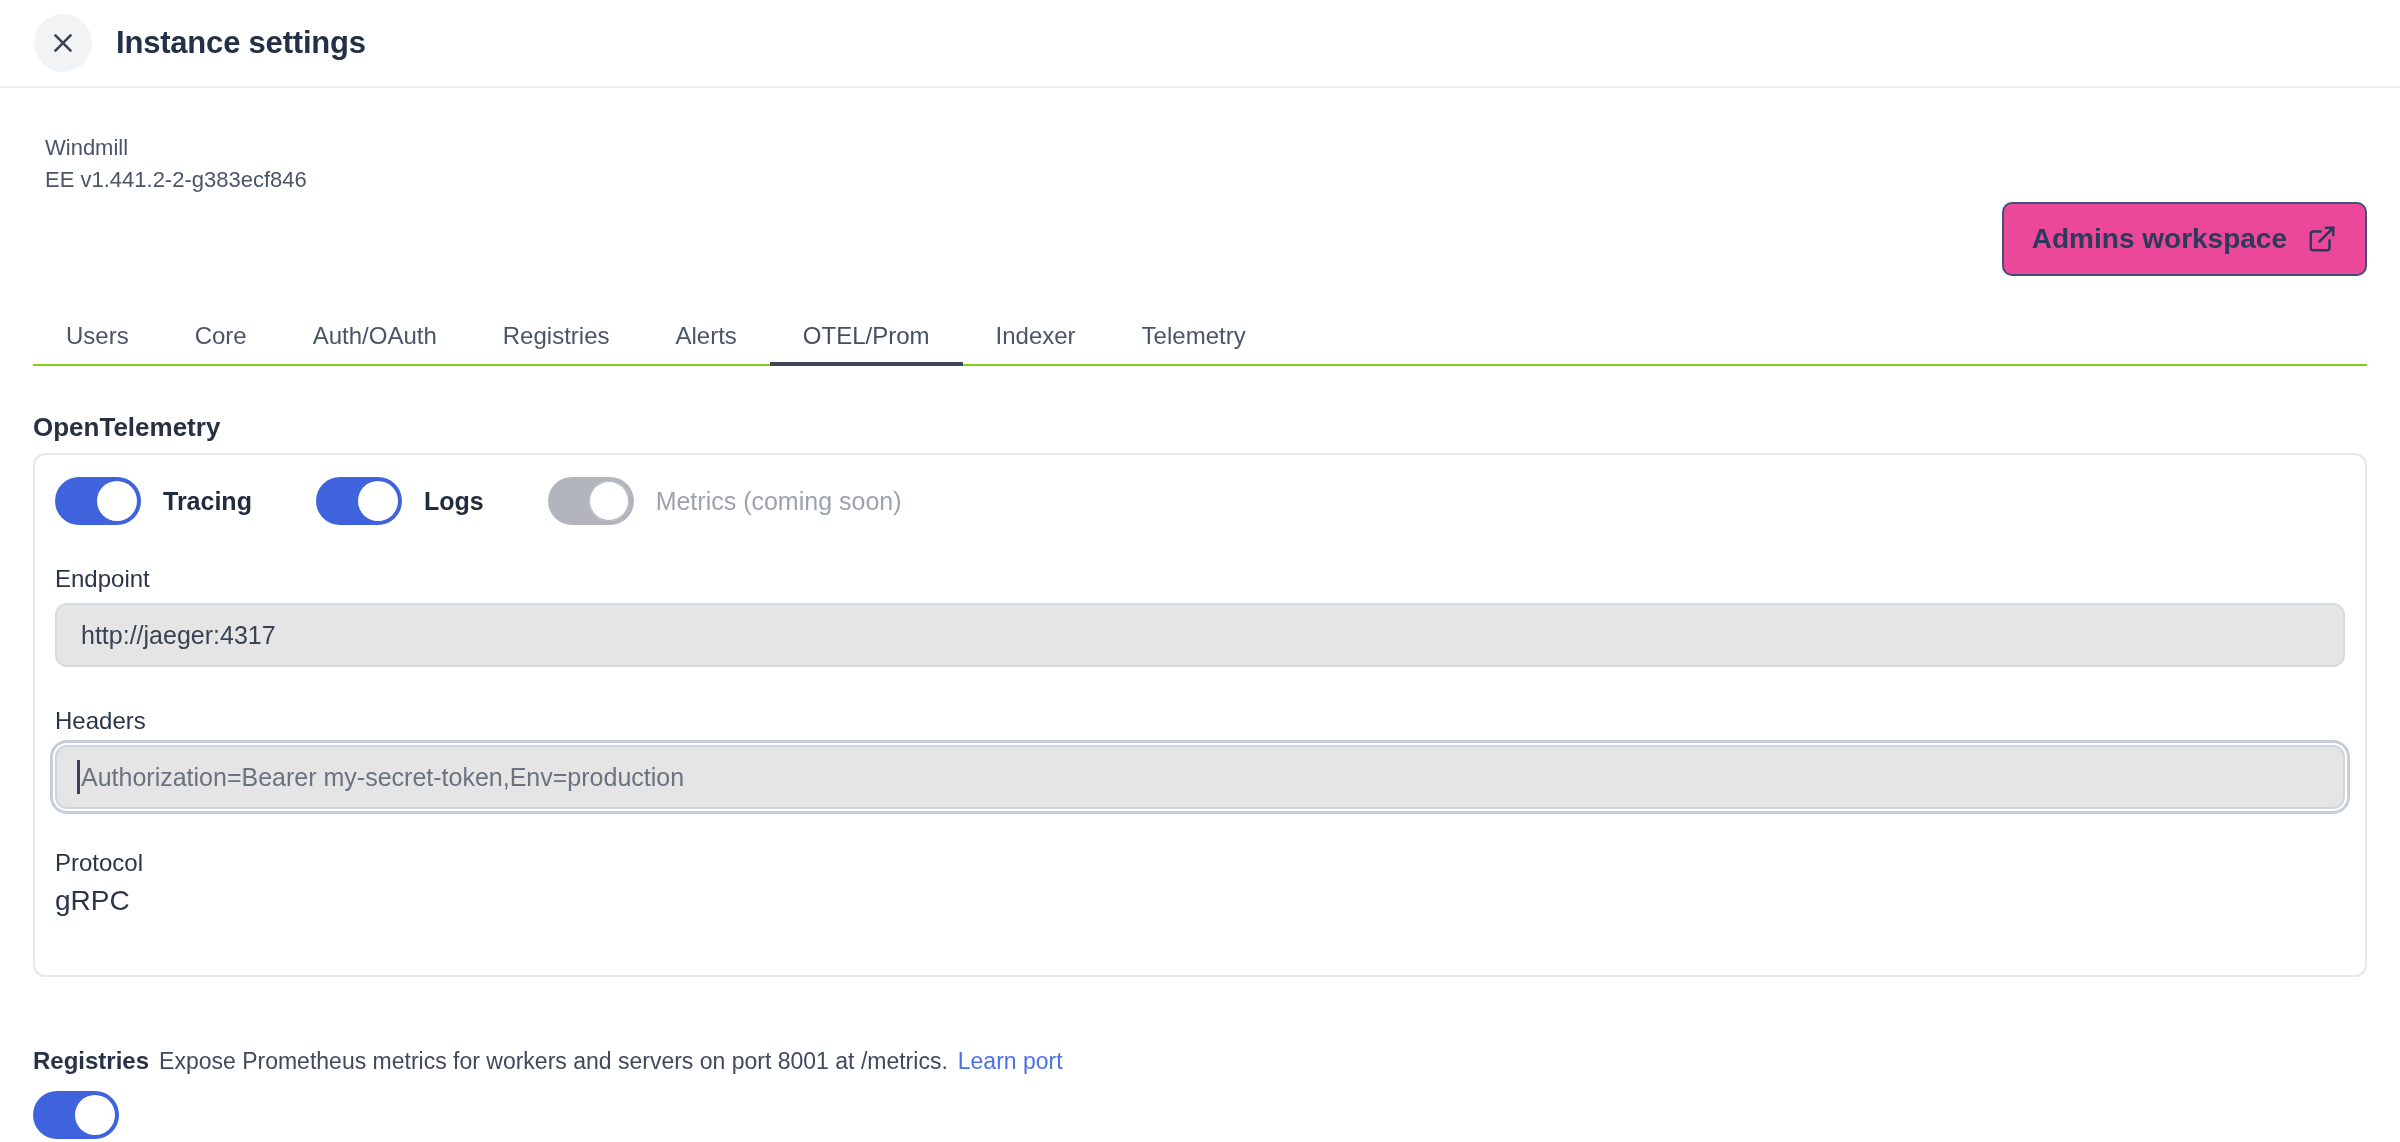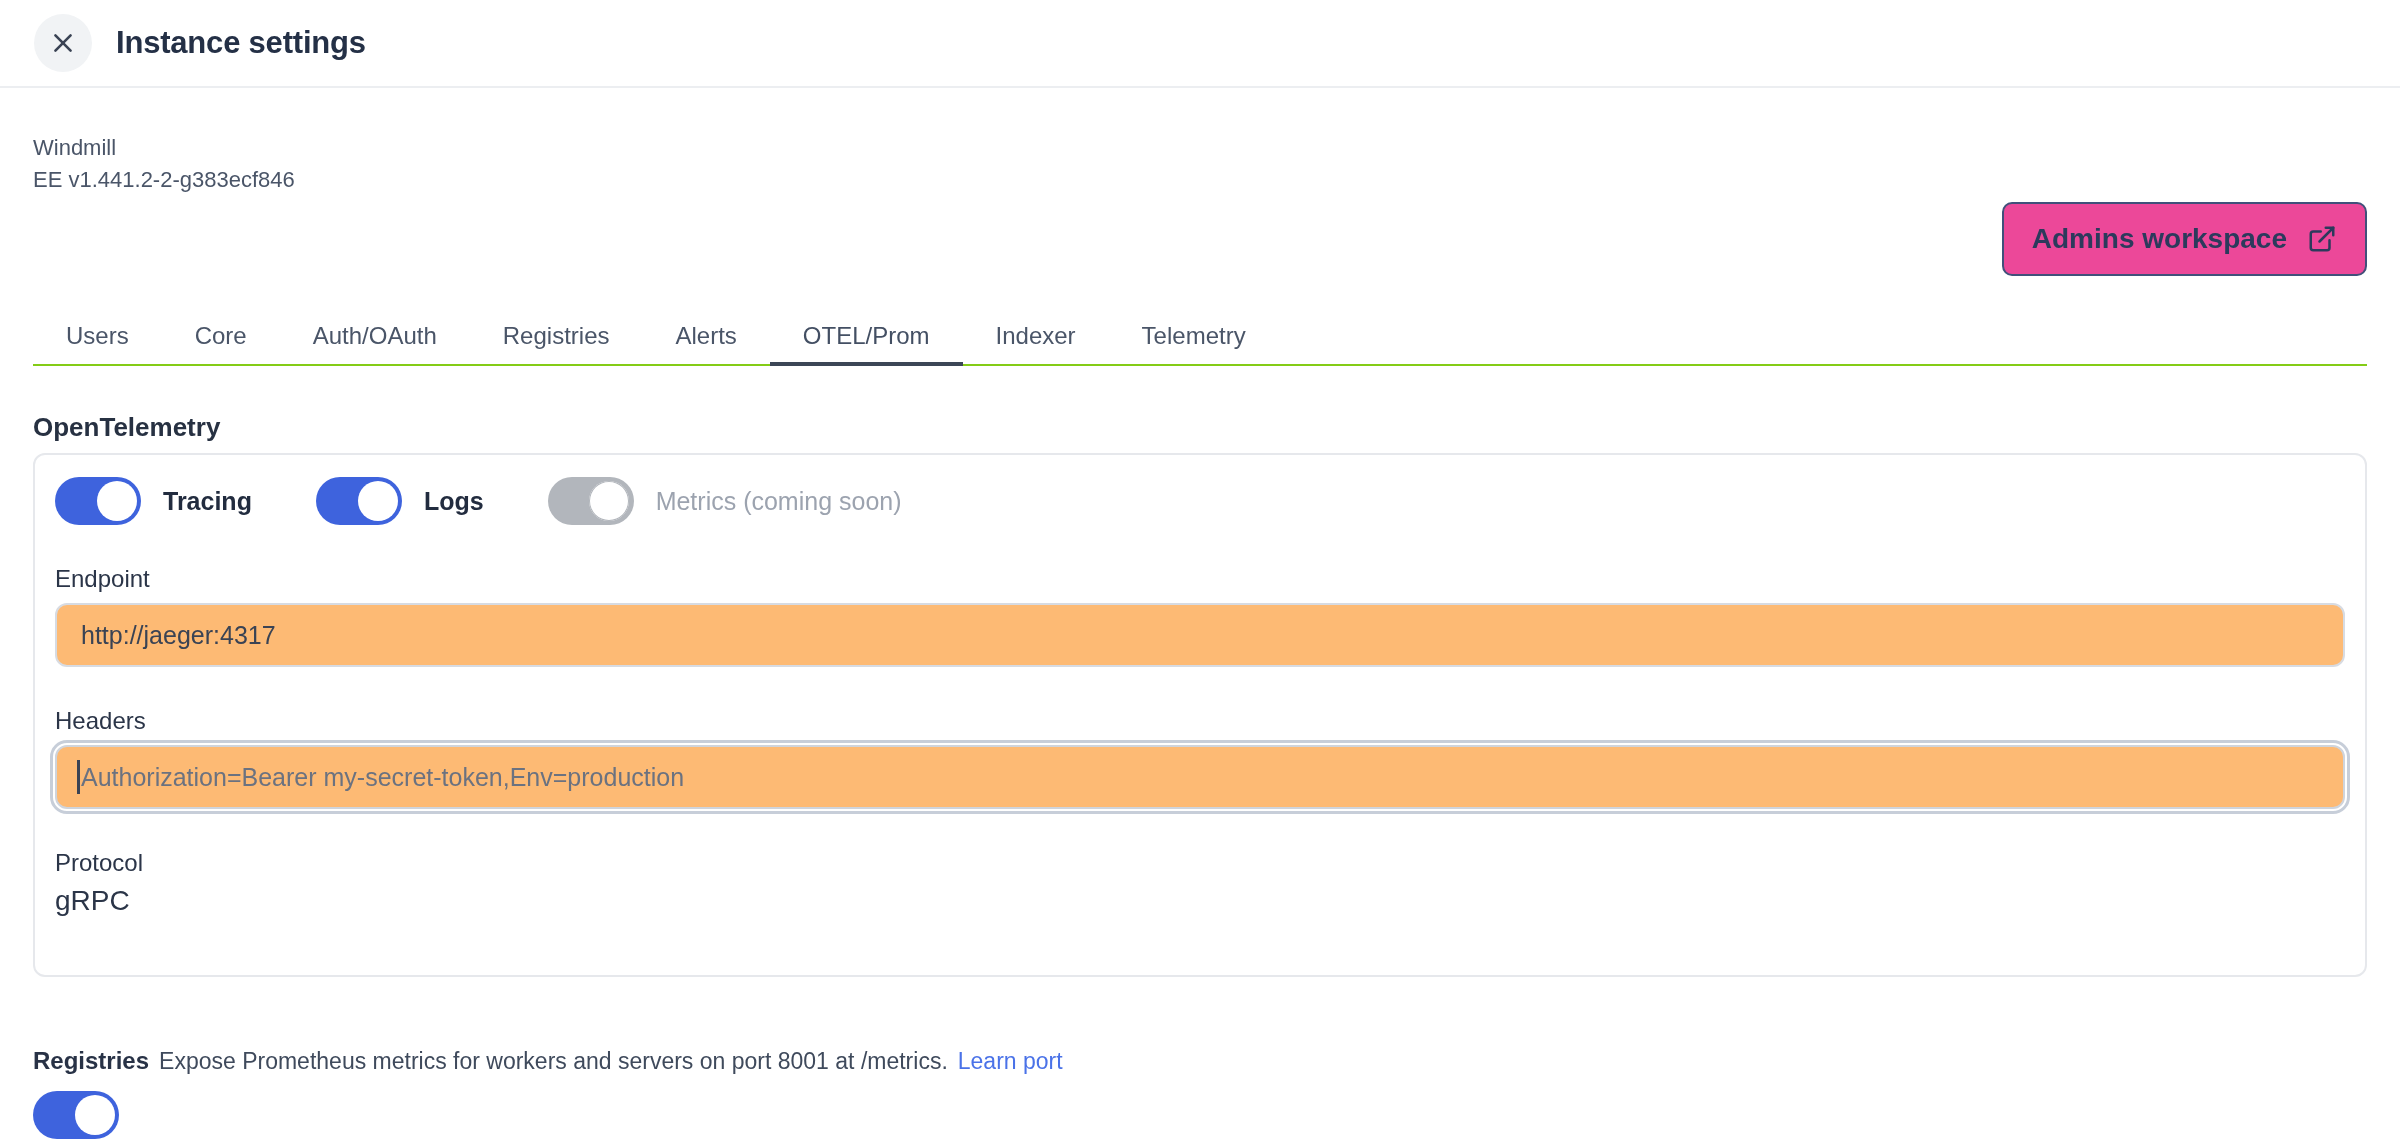--- a/index.html
+++ b/index.html
@@ -39,20 +39,21 @@
   }
 
   
   .content { padding: 0 33px; }
 
   .version {
     margin-top: 44px;
     font-size: 22px;
     line-height: 32px;
     color: #4a5568;
+    margin-left: 12px;
   }
 
   .admins-row { display: flex; justify-content: flex-end; margin-top: 6px; }
   .admins-btn {
     display: flex; align-items: center; gap: 20px;
     height: 74px;
     padding: 0 28px;
     background: #ec4899;
     border: 2.5px solid #41507a;
     border-radius: 10px;
@@ -130,21 +131,21 @@
     font-size: 24px;
     font-weight: 400;
     color: #2b3548;
   }
   .text-input-wrap { position: relative; margin-top: 10px; }
   .text-input {
     width: 100%;
     height: 64px;
     border: 2px solid #d7dbe2;
     border-radius: 12px;
-    background: #fdba74;
+    background: #e5e5e5;
     padding: 0 24px;
     font-family: "Liberation Sans", sans-serif;
     font-size: 25px;
     color: #3a4354;
   }
   .text-input::placeholder { color: #6b7280; opacity: 1; }
   .text-input.focused {
     border-color: #cfd4dc;
     outline: 3px solid #c7ced9;
     outline-offset: 2px;

